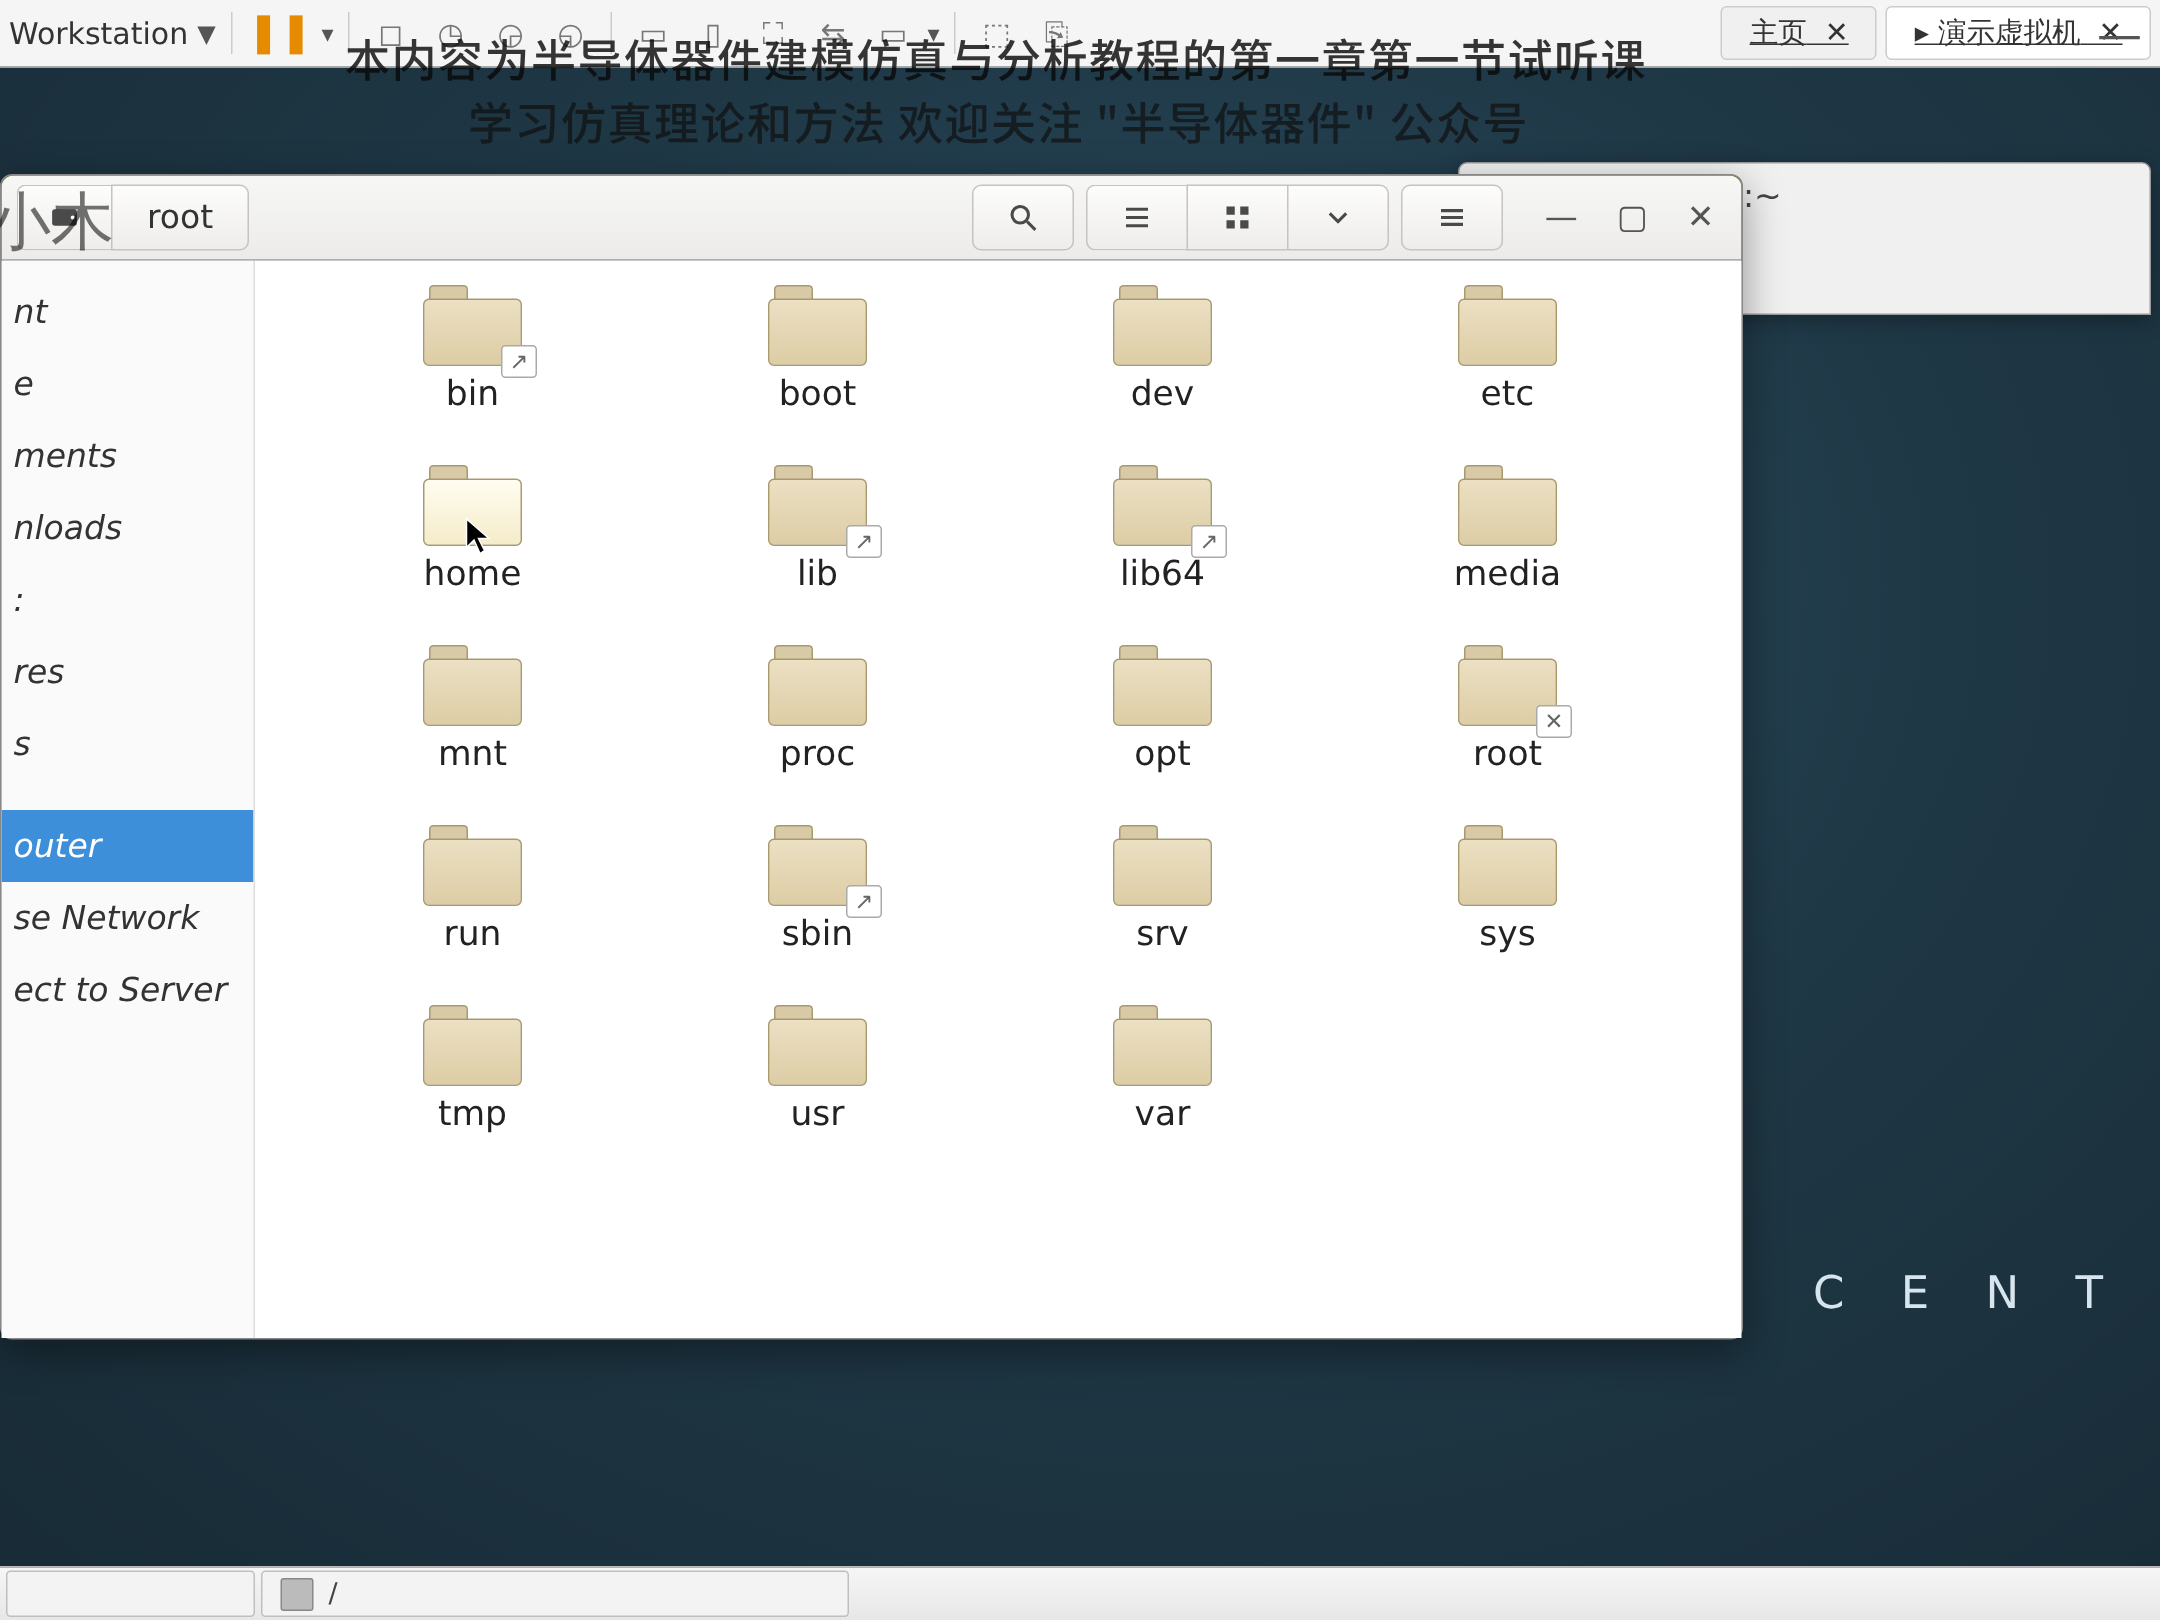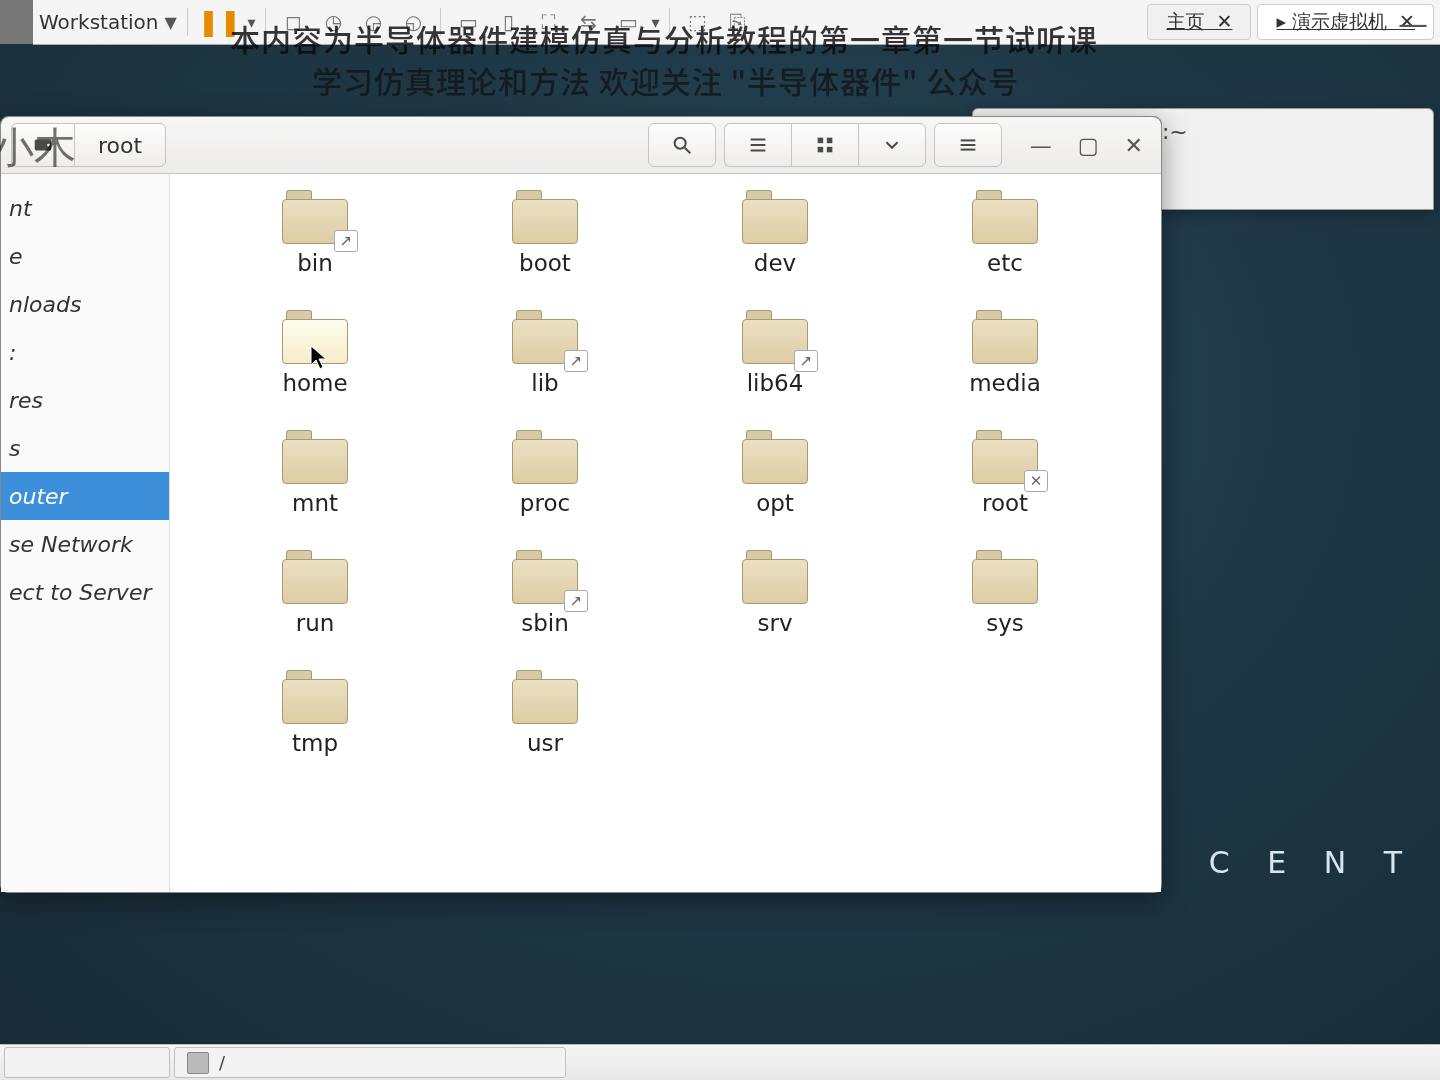--- a/index.html
+++ b/index.html
@@ -2,21 +2,21 @@
 <html><head>
 <meta charset="utf-8">
 <style>
 html, body { margin:0; padding:0; width:1440px; height:1080px; overflow:hidden;
   font-family:"DejaVu Sans","Liberation Sans",Cantarell,sans-serif;
   background:#777; }
 
 
 #vm-toolbar { position:absolute; top:0; left:0; right:0; height:44px;
   background:#f5f5f5; border-bottom:1px solid #aaa;
-  display:flex; align-items:center; gap:6px; padding:0 6px; font-size:20px; color:#333; z-index:30;margin-left:33px; }
+  display:flex; align-items:center; gap:6px; padding:0 6px; font-size:20px; color:#333; z-index:30; }
 #vm-toolbar .tb-btn { width:34px; height:34px; display:flex; align-items:center; justify-content:center; color:#777; }
 #vm-toolbar .pause { color:#e68a00; font-size:26px; font-weight:bold; }
 #vm-toolbar .sep { width:1px; height:28px; background:#ccc; margin:0 4px; }
 #vm-toolbar .tab { padding:4px 18px; background:#fff; border:1px solid #ccc; border-radius:4px; font-size:19px;text-decoration:underline; }
 #vm-toolbar .tab.ghost { background:#f0f0f0; }
 #vm-toolbar .tri { font-size:16px; color:#555; }
 #vm-right-ctrl { position:absolute; top:6px; right:12px; font-size:30px; color:#555; z-index:31; }
 
 
 #guest-bg { position:absolute; top:44px; left:0; right:0; bottom:35px;
@@ -66,21 +66,21 @@
 
 
 #fm-body { flex:1; display:flex; min-height:0; }
 
 
 #fm-sidebar { width:168px; background:#fafafa; border-right:1px solid #ddd;
   display:flex; flex-direction:column; padding-top:10px; overflow:hidden; }
 .sb-item { height:48px; display:flex; align-items:center; padding-left:8px;
   font-size:22px; color:#333; white-space:nowrap; cursor:pointer;font-style:italic; }
 .sb-item.active { background:#3d8fd9; color:#fff; }
-.sb-item.section { }
+.sb-item.section { margin-top:20px; }
 
 
 #fm-grid { flex:1; overflow:auto; padding:16px 30px; background:#fff; }
 .row { display:flex; }
 .cell { width:230px; height:120px; display:flex; flex-direction:column;
   align-items:center; cursor:pointer; }
 .cell .ficon { width:66px; height:54px; position:relative; }
 .cell .ficon .tab { position:absolute; top:0; left:4px; width:24px; height:10px;
   background:#d8c9a7; border:1px solid #a8996f; border-bottom:none; border-radius:3px 3px 0 0; }
 .cell .ficon .body { position:absolute; top:9px; left:0; right:0; bottom:0;
@@ -202,20 +202,21 @@
       <span>—</span>
       <span>▢</span>
       <span>✕</span>
     </div>
   </div>
 
   <div id="fm-body">
     <div id="fm-sidebar">
         <div class="sb-item">nt</div>
         <div class="sb-item">e</div>
+        <div class="sb-item">ments</div>
         <div class="sb-item">nloads</div>
         <div class="sb-item">:</div>
         <div class="sb-item">res</div>
         <div class="sb-item">s</div>
         <div class="sb-item active section">outer</div>
         <div class="sb-item">se Network</div>
         <div class="sb-item">ect to Server</div>
       </div>
     <div id="fm-grid">
         <div class="row">
@@ -351,20 +352,27 @@
             </div>
             <div class="lbl">tmp</div>
           </div>
           <div class="cell">
             <div class="ficon">
               <div class="tab"></div>
               <div class="body"></div>
             </div>
             <div class="lbl">usr</div>
           </div>
+          <div class="cell">
+            <div class="ficon">
+              <div class="tab"></div>
+              <div class="body"></div>
+            </div>
+            <div class="lbl">var</div>
+          </div>
           <div class="cell empty"></div>
         </div>
       </div>
   </div>
 </div>
 
 <div id="wm1" class="wm">本内容为半导体器件建模仿真与分析教程的第一章第一节试听课</div>
 <div id="wm2" class="wm">学习仿真理论和方法 欢迎关注 "半导体器件" 公众号</div>
 <div id="wm-corner">小木</div>
 

